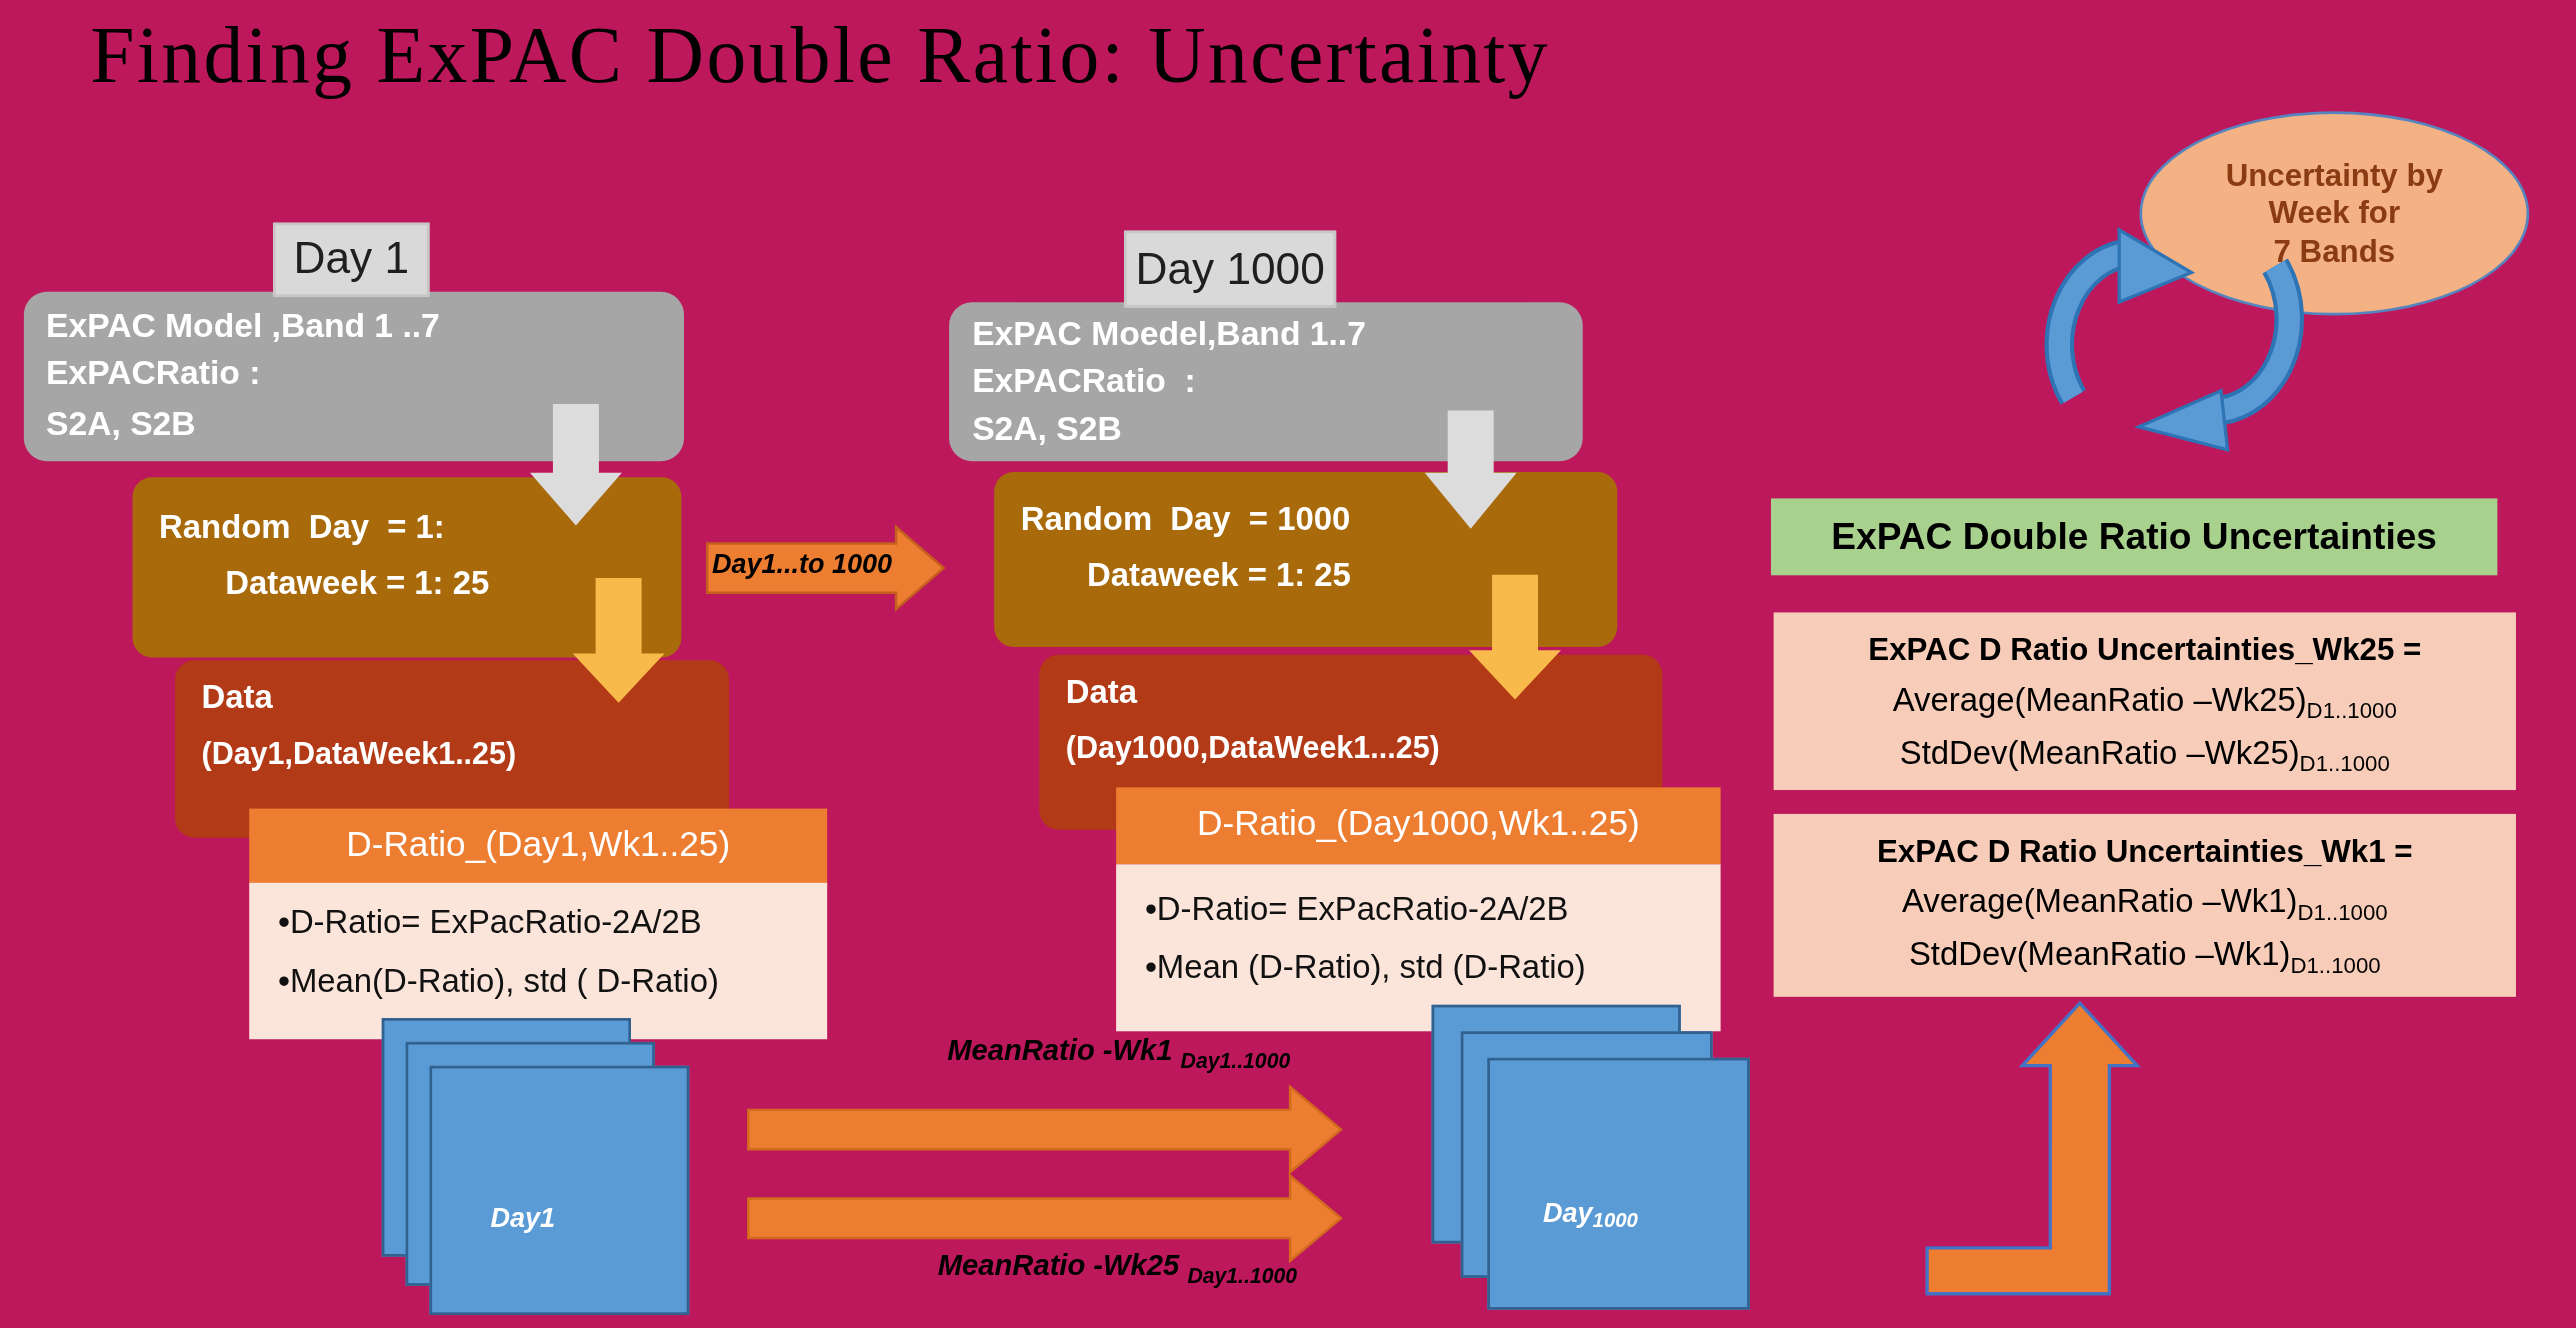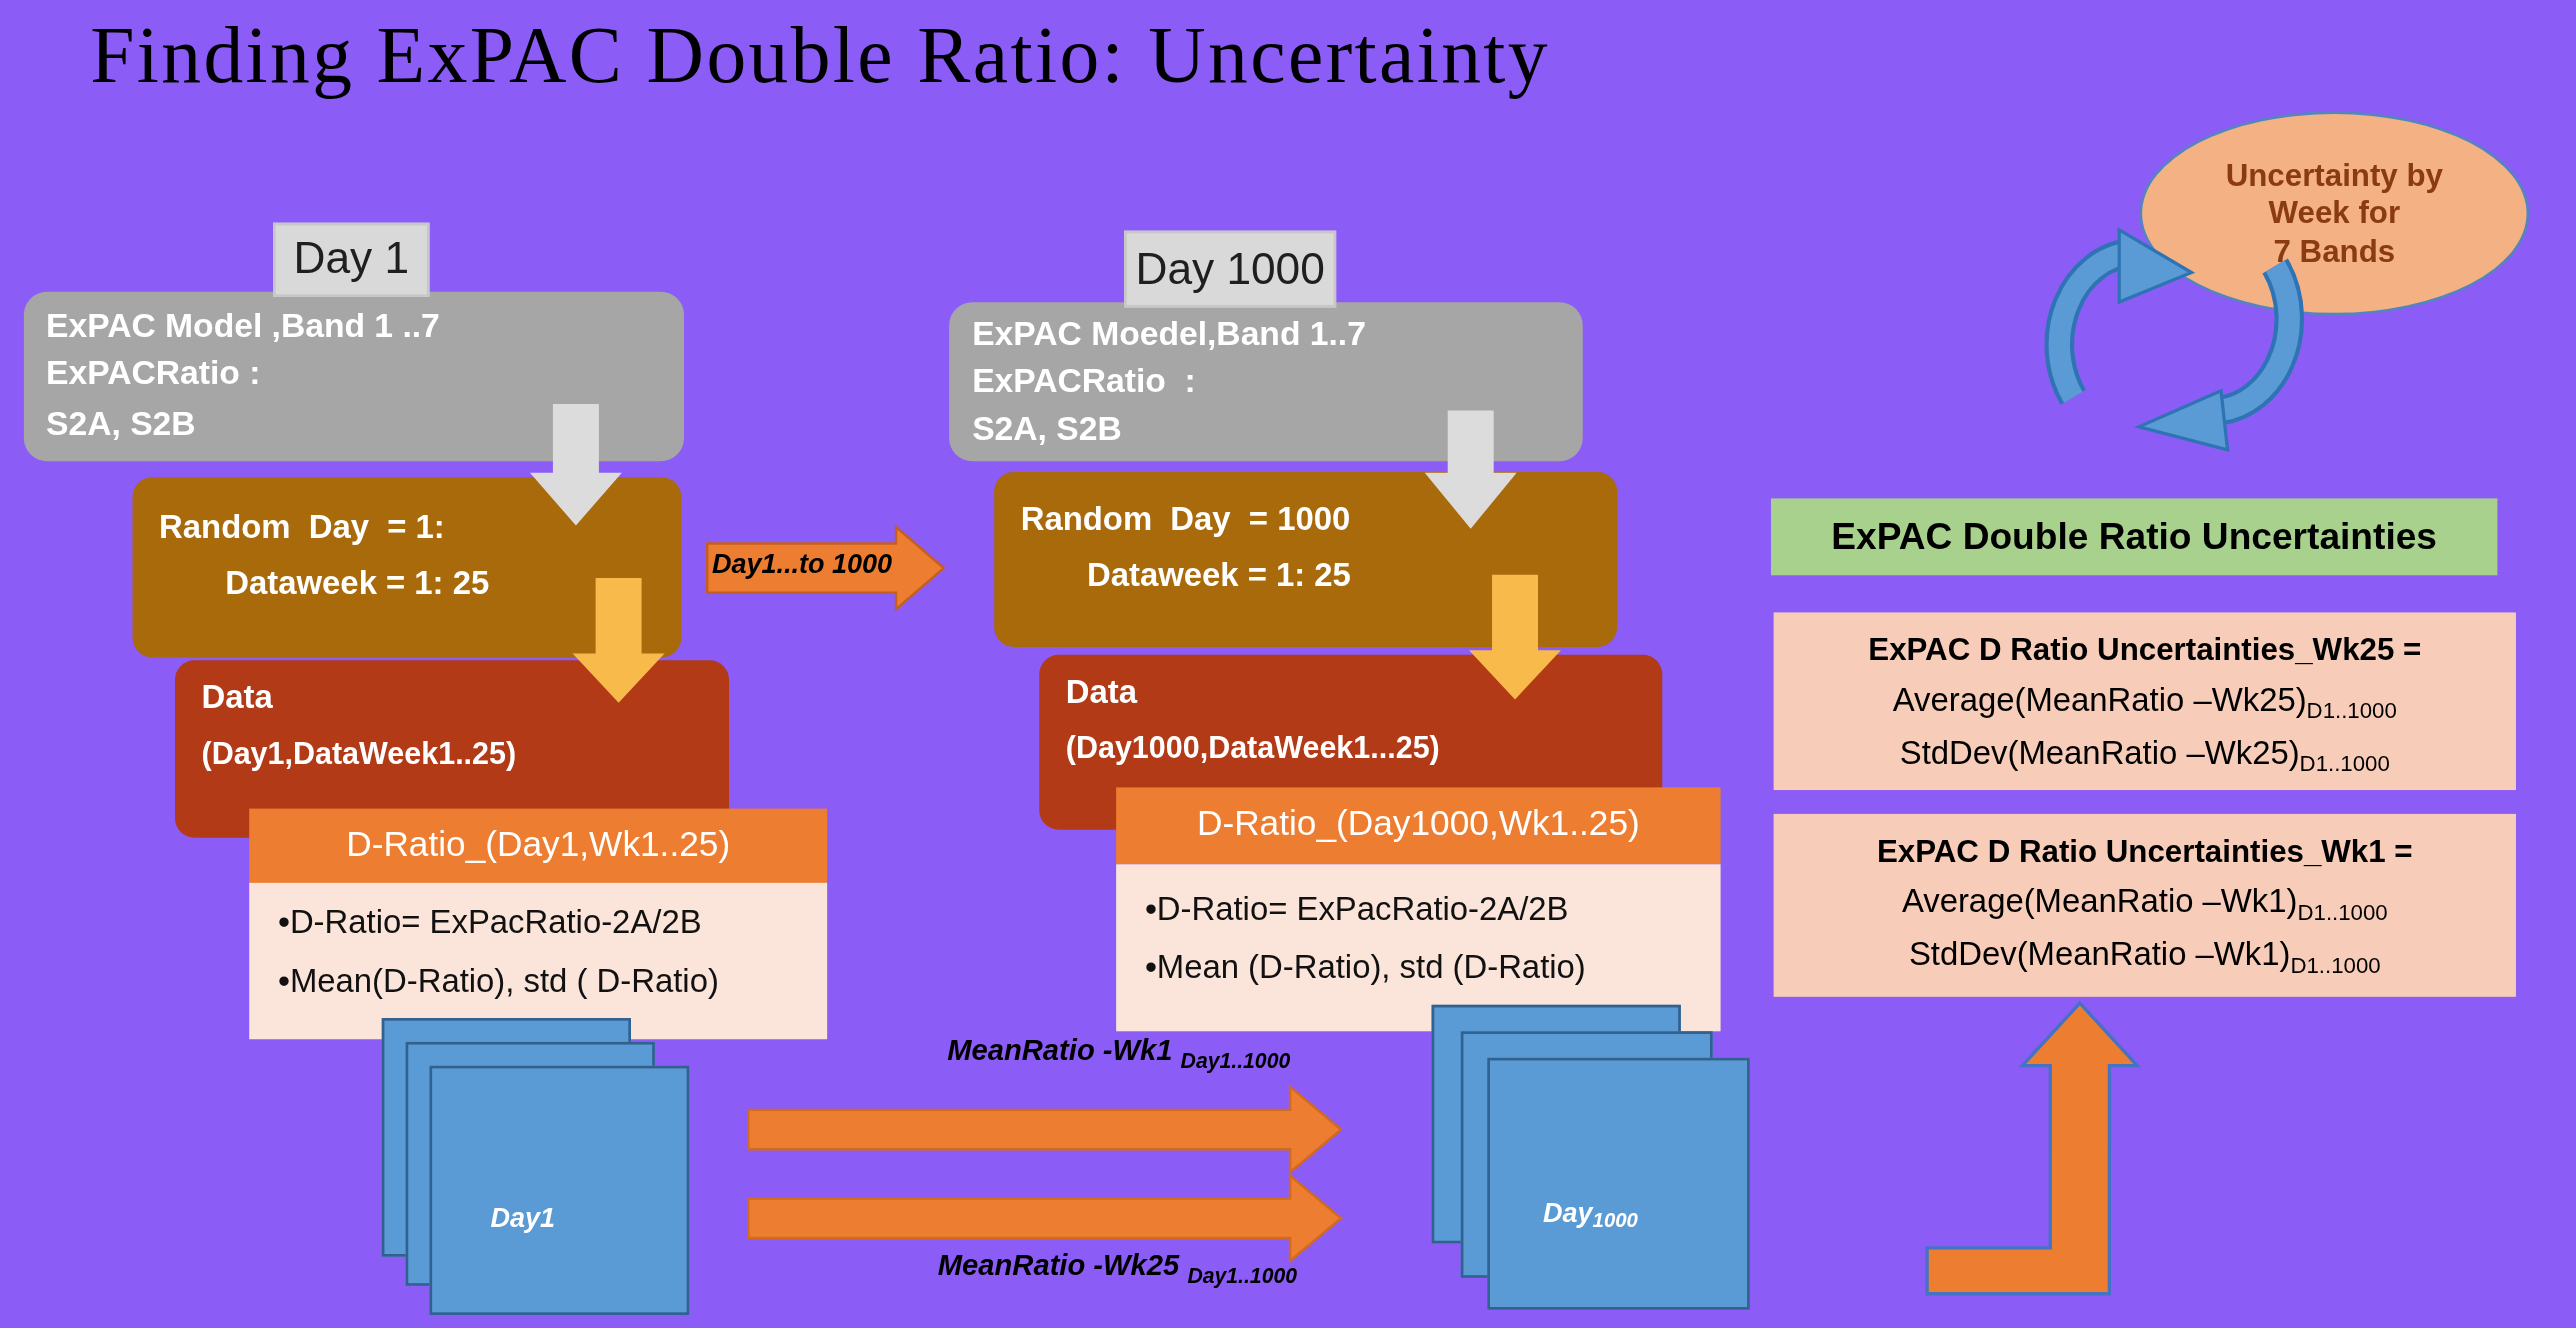--- a/index.html
+++ b/index.html
@@ -1,16 +1,16 @@
 <!DOCTYPE html>
 <html style="font-size:10px"><head>
 <meta charset="utf-8">
 <style>
   html,body{margin:0;padding:0;background:#fff;}
-  .stage{position:relative;width:2576px;height:1329px;background:#8b5cf6;overflow:hidden;}
+  .stage{position:relative;width:2576px;height:1329px;background:#be185d;overflow:hidden;}
   .inner{position:relative;width:972px;height:501px;transform:scale(2.65115);transform-origin:0 0;
          font-family:"Liberation Sans",sans-serif;}
   .abs{position:absolute;}
 
   .slide-title{left:34px;top:3.7px;font-family:"Liberation Serif","DejaVu Serif",serif;
                font-size:30px;letter-spacing:0.9px;color:#000;white-space:pre;}
 
   .day-label{background:#D9D9D9;border:0.6px solid #C7C7C7;color:#1f1f1f;
              font-size:16.7px;text-align:center;white-space:pre;z-index:2;}
   .day-label.l1{left:103px;top:84px;width:57px;height:26px;line-height:26px;}

